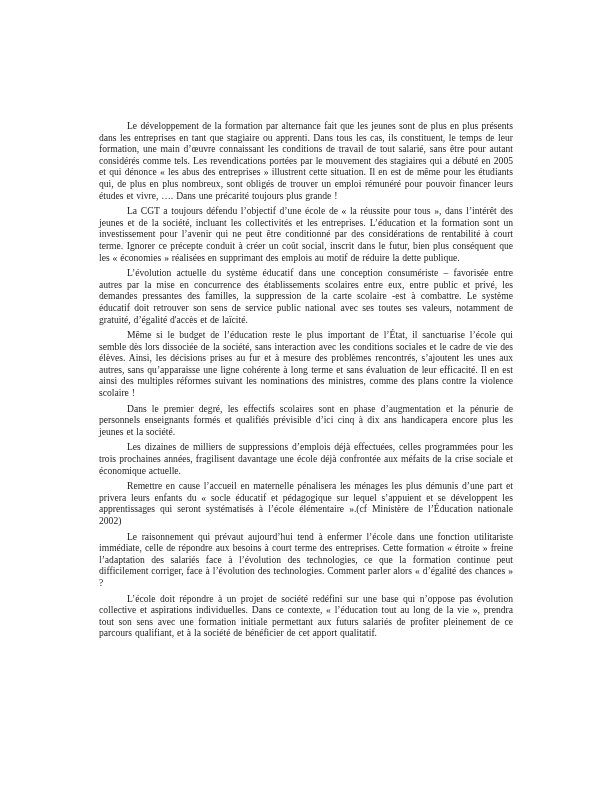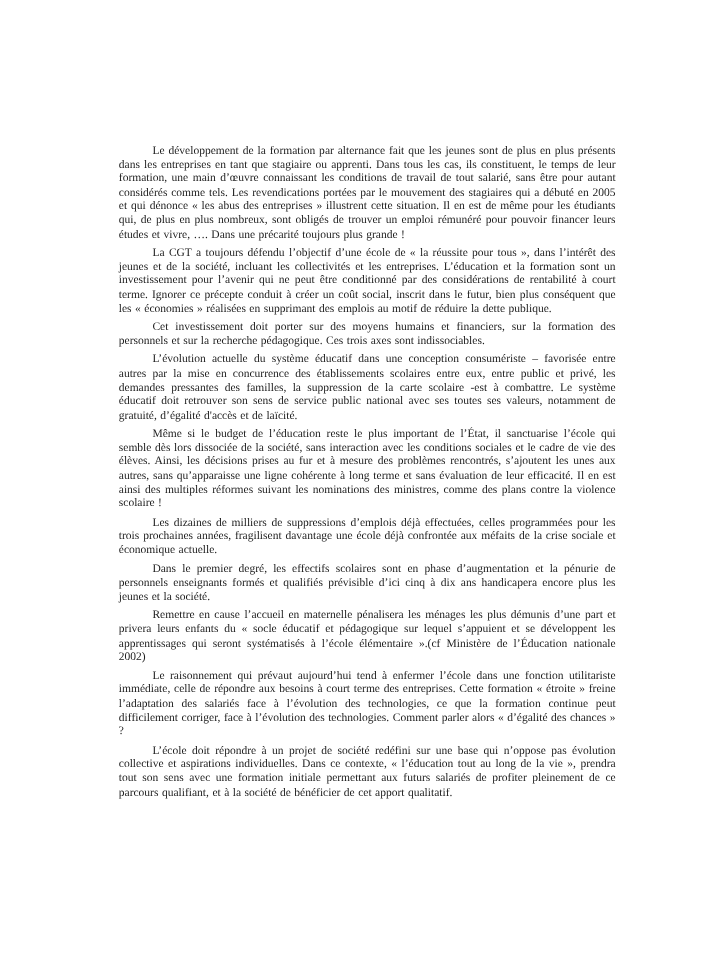--- a/index.html
+++ b/index.html
@@ -40,23 +40,22 @@
     color: #2a2a2a;
   }
 </style>
 </head>
 <body>
 
 <div class="page">
   <div class="content">
     <p>Le développement de la formation par alternance fait que les jeunes sont de plus en plus présents dans les entreprises en tant que stagiaire ou apprenti. Dans tous les cas, ils constituent, le temps de leur formation, une main d’œuvre connaissant les conditions de travail de tout salarié, sans être pour autant considérés comme tels. Les revendications portées par le mouvement des stagiaires qui a débuté en 2005 et qui dénonce « les abus des entreprises » illustrent cette situation. Il en est de même pour les étudiants qui, de plus en plus nombreux, sont obligés de trouver un emploi rémunéré pour pouvoir financer leurs études et vivre, …. Dans une précarité toujours plus grande !</p>
     <p>La CGT a toujours défendu l’objectif d’une école de « la réussite pour tous », dans l’intérêt des jeunes et de la société, incluant les collectivités et les entreprises. L’éducation et la formation sont un investissement pour l’avenir qui ne peut être conditionné par des considérations de rentabilité à court terme. Ignorer ce précepte conduit à créer un coût social, inscrit dans le futur, bien plus conséquent que les « économies » réalisées en supprimant des emplois au motif de réduire la dette publique.</p>
-    <p>Cet investissement doit porter sur des moyens humains et financiers, sur la formation des personnels et sur la recherche pédagogique. Ces trois axes sont indissociables.</p>
     <p>L’évolution actuelle du système éducatif dans une conception consumériste – favorisée entre autres par la mise en concurrence des établissements scolaires entre eux, entre public et privé, les demandes pressantes des familles, la suppression de la carte scolaire -est à combattre. Le système éducatif  doit retrouver son sens de service public national avec ses toutes ses valeurs, notamment de gratuité, d’égalité d'accès et de laïcité.</p>
     <p>Même si le budget de l’éducation reste le plus important de l’État, il sanctuarise l’école qui semble dès lors dissociée de la société, sans interaction avec les conditions sociales et le cadre de vie des élèves. Ainsi, les décisions prises au fur et à mesure des problèmes rencontrés, s’ajoutent les unes aux autres, sans qu’apparaisse une ligne cohérente à long terme et sans évaluation de leur efficacité. Il en est ainsi des multiples réformes suivant les nominations des ministres, comme des plans contre la violence scolaire !</p>
+    <p>Dans le premier degré, les effectifs scolaires sont en phase d’augmentation et la pénurie de personnels enseignants formés et qualifiés prévisible d’ici cinq à dix ans handicapera encore plus les jeunes et la société.</p>
     <p>Les dizaines de milliers de suppressions d’emplois déjà effectuées, celles programmées pour les trois prochaines années, fragilisent davantage une école déjà confrontée aux méfaits de la crise sociale et économique actuelle.</p>
-    <p>Dans le premier degré, les effectifs scolaires sont en phase d’augmentation et la pénurie de personnels enseignants formés et qualifiés prévisible d’ici cinq à dix ans handicapera encore plus les jeunes et la société.</p>
     <p>Remettre en cause l’accueil en maternelle pénalisera les ménages les plus démunis d’une part et privera leurs enfants du « socle éducatif et pédagogique sur lequel s’appuient et se développent les apprentissages qui seront systématisés à l’école élémentaire ».(cf Ministère de l’Éducation nationale 2002)</p>
     <p>Le raisonnement qui prévaut aujourd’hui tend à enfermer l’école dans une fonction utilitariste immédiate, celle de répondre aux besoins à court terme des entreprises. Cette formation « étroite » freine l’adaptation des salariés face à l’évolution des technologies, ce que la formation continue peut difficilement corriger, face à l’évolution des technologies. Comment parler alors « d’égalité des chances » ?</p>
     <p>L’école doit répondre à un projet de société redéfini sur une base qui n’oppose pas évolution collective et aspirations individuelles. Dans ce contexte, « l’éducation tout au long de la vie », prendra tout son sens avec une formation initiale permettant aux futurs salariés de profiter pleinement de ce parcours qualifiant, et à la société de bénéficier de cet apport qualitatif.</p>
   </div>
   <div class="page-footer">8</div>
 </div>
 
 </body></html>

